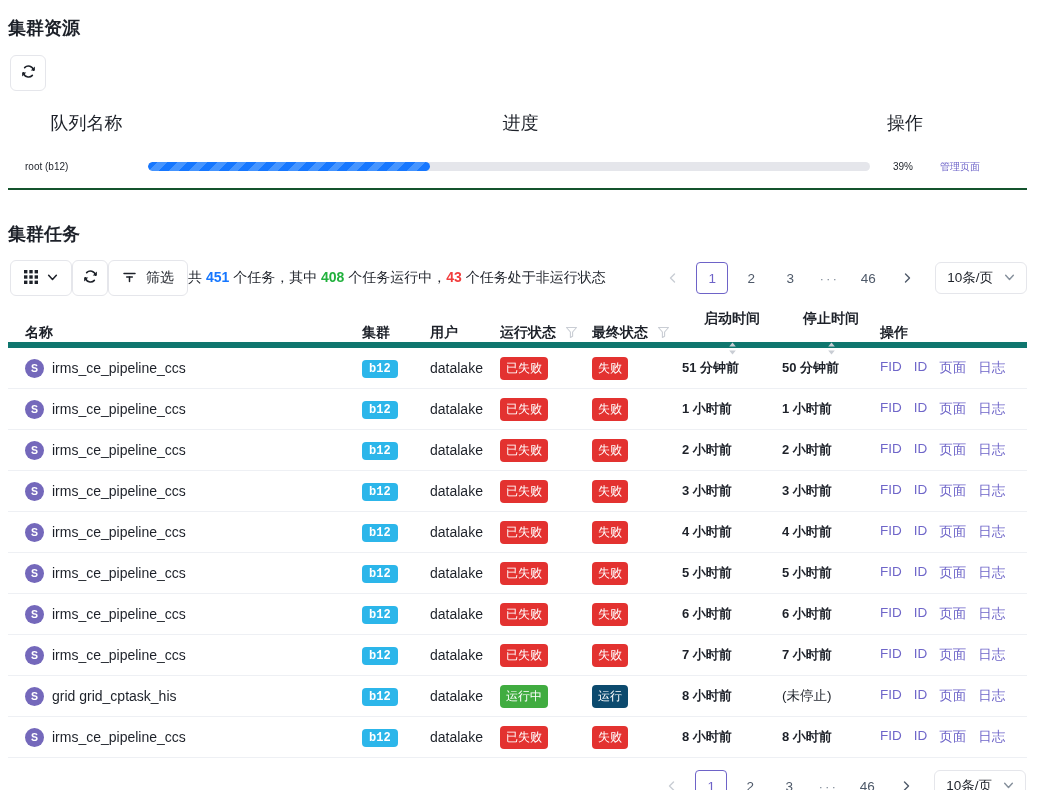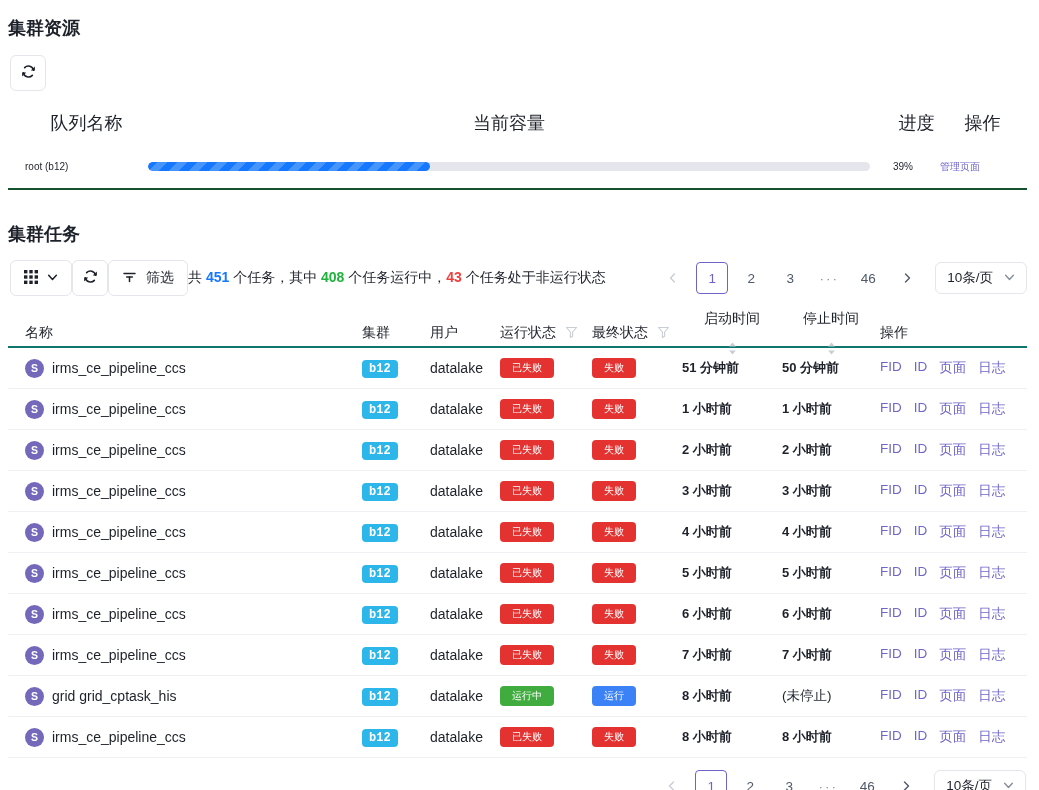--- a/index.html
+++ b/index.html
@@ -64,40 +64,40 @@
   }
   .bottom-pagination { display:flex; justify-content:flex-end; margin-top:12px; padding-right:1px; }
 
   
   .task-table { margin-top:14px; }
   .thead, .trow {
     display:grid;
     grid-template-columns:337px 68px 70px 92px 90px 100px 98px 1fr;
     align-items:center; padding-left:17px;
   }
-  .thead { height:38px; font-weight:400; border-bottom:2px solid #0f766e; }
+  .thead { height:38px; font-weight:700; border-bottom:6px solid #0f766e; }
   .trow  { height:41px; border-bottom:1px solid #eef0f4; }
   .hcell { display:flex; align-items:center; gap:9px; }
   .hcell.sortable { gap:14px;flex-direction:column; }
   .icon-click { display:inline-flex; cursor:pointer; }
 
   .name-cell { display:flex; align-items:center; }
   .avatar {
     width:19px; height:19px; border-radius:50%; background:#7468bb;
     color:#fff; font-size:10.5px; font-weight:600; flex:0 0 19px;
     display:inline-flex; align-items:center; justify-content:center; margin-right:8px;
   }
   .tag {
     display:inline-block; padding:2px 7px; border-radius:4px;
     background:#2cb6ea; color:#fff; font-size:12px; font-weight:700;font-family:Liberation Mono, monospace;
   }
-  .badge { display:inline-block; padding:3px 12px; border-radius:4px; color:#fff; font-size:10px; }
+  .badge { display:inline-block; padding:3px 6px; border-radius:4px; color:#fff; font-size:12px; }
   .badge.red   { background:#e33230; }
   .badge.green { background:#40ac40; }
-  .badge.cyan  { background:#3b82f6; }
+  .badge.cyan  { background:#0c4a6e; }
   .time { font-weight:700; font-size:13px; }
   .time.normal { font-weight:400; font-size:13.5px; }
   .ops { display:flex; gap:12px; font-size:13.5px; }
 </style>
 </head>
 <body>
 
 <div class="page">
 
   
@@ -112,21 +112,20 @@
         </g>
         <path fill="currentColor" d="M14.8 2.6v4.4h-4.4z"></path>
         <path fill="currentColor" d="M1.2 13.4V9h4.4z"></path>
       </svg>
     </span>
   </button>
 
   <div class="res-table">
     <div class="res-hrow">
       <div>队列名称</div>
-      <div>当前容量</div>
       <div class="cell-pad">进度</div>
       <div>操作</div>
     </div>
     <div class="res-brow">
       <div>root (b12)</div>
       <div>
         <div class="progress-track">
           <div class="progress-fill" style="width:39%"></div>
         </div>
       </div>

